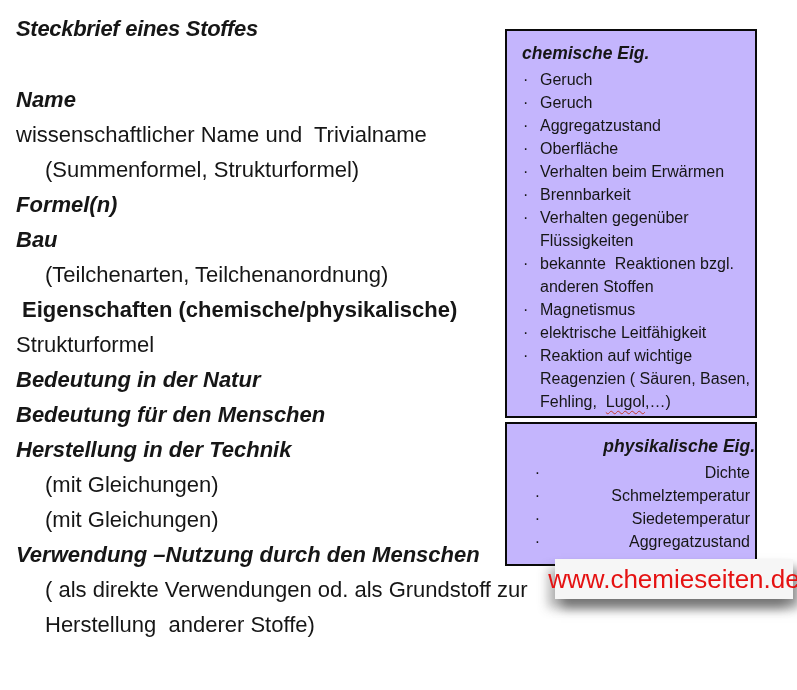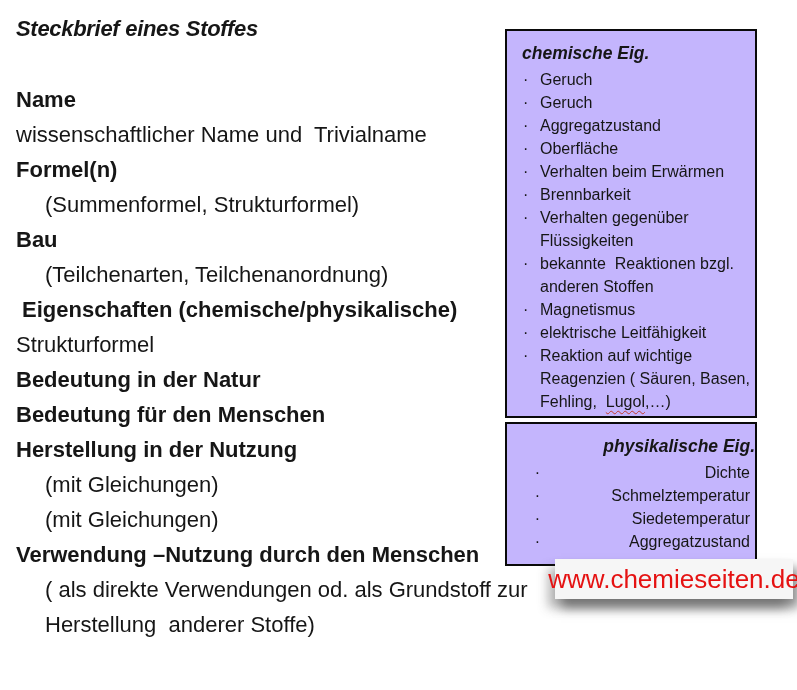--- a/index.html
+++ b/index.html
@@ -16,21 +16,21 @@
   
   .outline { position: absolute; left: 16px; top: 11px; width: 560px; }
   .doc-title {
     font-size: 22px; line-height: 36px;
     font-weight: bold; font-style: italic;
     letter-spacing: -0.3px;
     white-space: pre-wrap;
   }
   .lines { margin-top: 35px; }
   .ln { font-size: 22px; line-height: 35px; white-space: pre-wrap; }
-  .ln.h  { font-weight: bold; }
+  .ln.h  { font-weight: bold; font-style: italic; }
   .ln.hsp{ font-weight: bold; padding-left: 6px; }
   .ln.pi { padding-left: 29px; }
 
   
   .box {
     position: absolute; left: 505px; width: 252px;
     border: 2px solid #0a0a0a; background: #c4b5fd;
   }
   .box.chem { top: 29px;  height: 389px; }
   .box.phys { top: 422px; height: 144px; text-align: right; }
@@ -76,29 +76,29 @@
 </head>
 <body>
 
 <div class="page">
 
   <div class="outline">
     <h1 class="doc-title">Steckbrief eines Stoffes</h1>
     <div class="lines">
       <div class="ln h">Name</div>
       <div class="ln p">wissenschaftlicher Name und  Trivialname</div>
+      <div class="ln pi">(Summenformel, Strukturformel)</div>
       <div class="ln h">Formel(n)</div>
-      <div class="ln pi">(Summenformel, Strukturformel)</div>
       <div class="ln h">Bau</div>
       <div class="ln pi">(Teilchenarten, Teilchenanordnung)</div>
       <div class="ln hsp">Eigenschaften (chemische/physikalische)</div>
       <div class="ln p">Strukturformel</div>
       <div class="ln h">Bedeutung in der Natur</div>
       <div class="ln h">Bedeutung für den Menschen</div>
-      <div class="ln h">Herstellung in der Nutzung</div>
+      <div class="ln h">Herstellung in der Technik</div>
       <div class="ln pi">(mit Gleichungen)</div>
       <div class="ln pi">(mit Gleichungen)</div>
       <div class="ln h">Verwendung –Nutzung durch den Menschen</div>
       <div class="ln pi">( als direkte Verwendungen od. als Grundstoff zur</div>
       <div class="ln pi">Herstellung  anderer Stoffe)</div>
     </div>
   </div>
 
   <div class="box chem">
     <div class="box-title">chemische Eig.</div>

